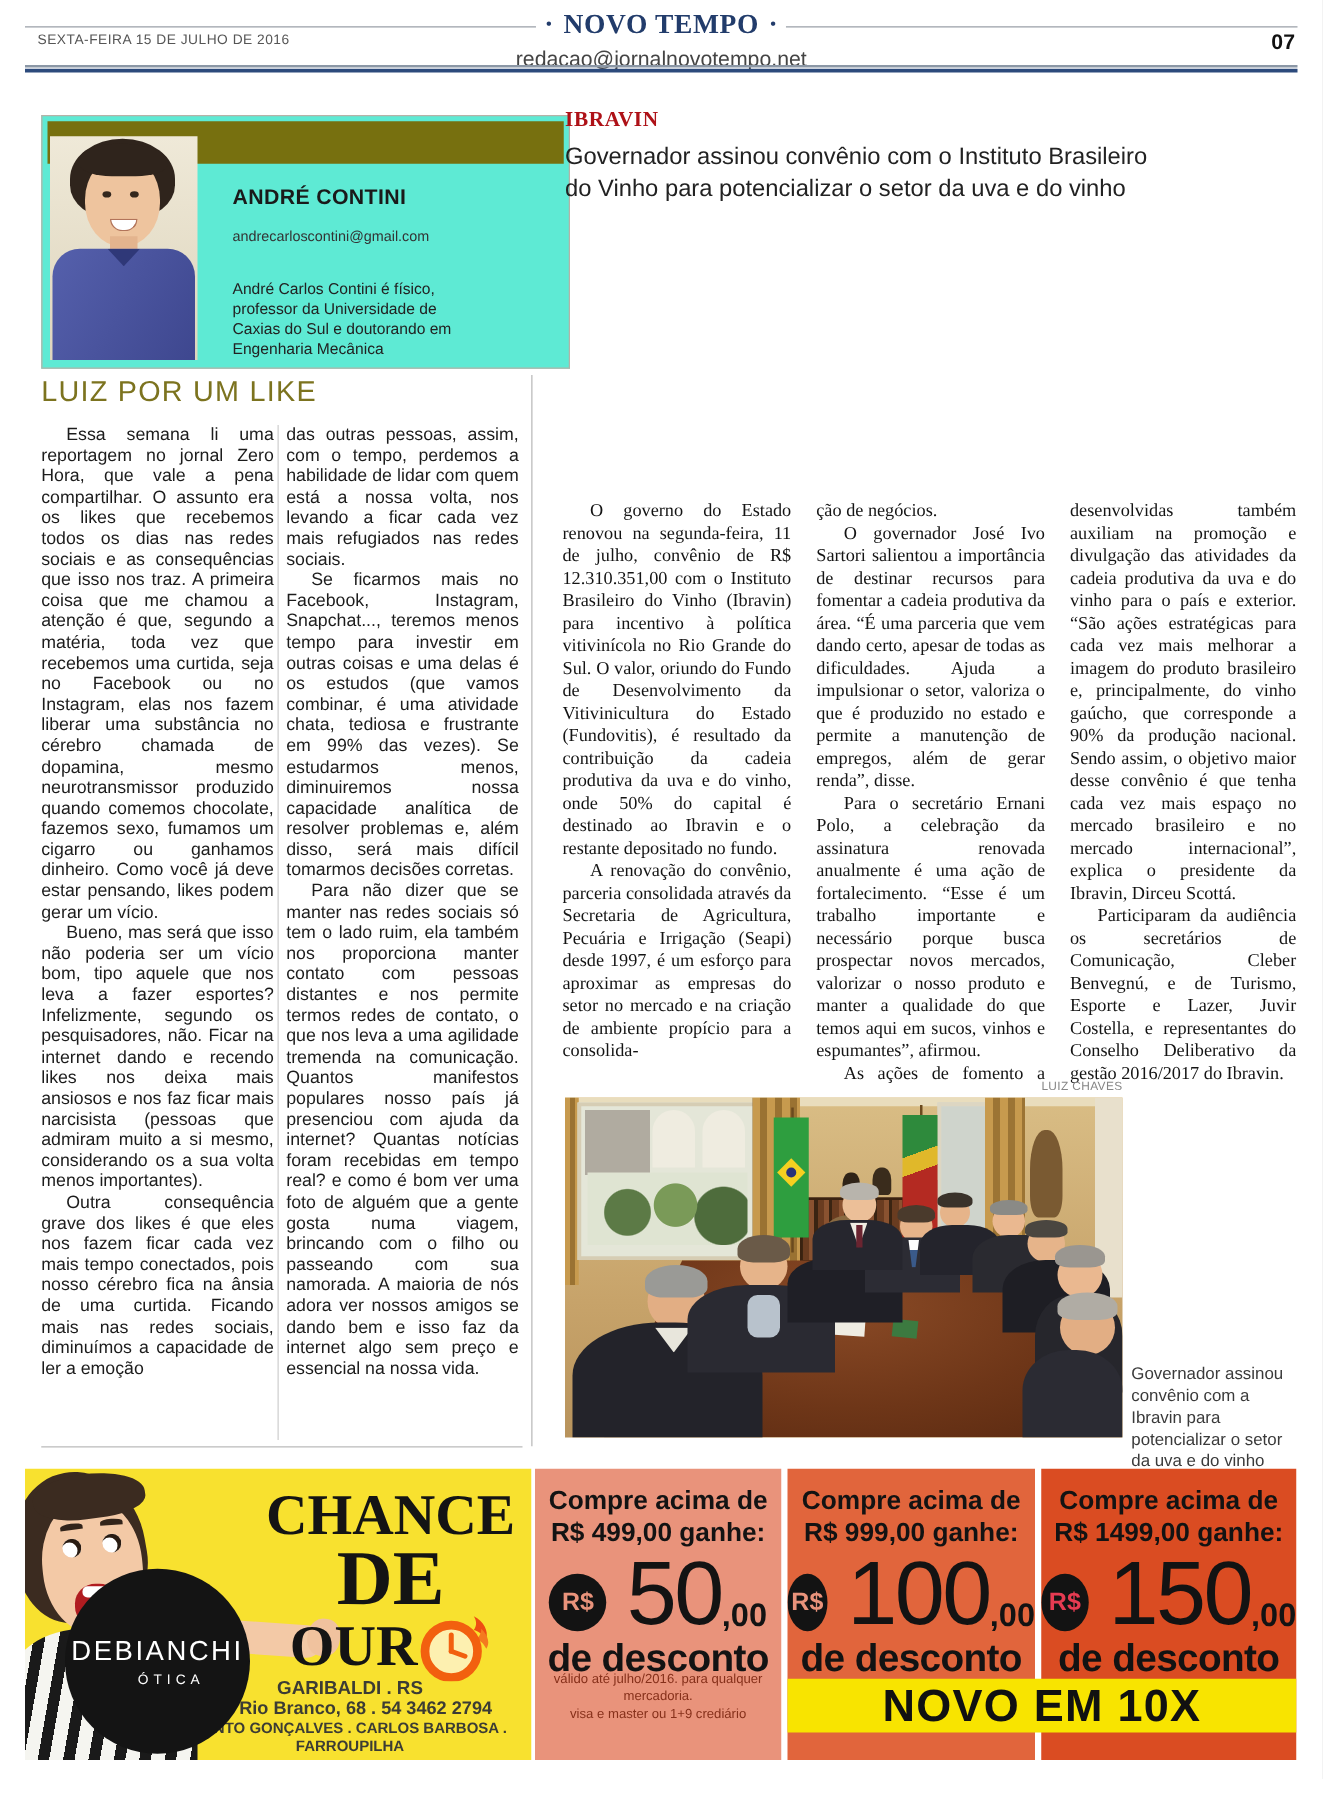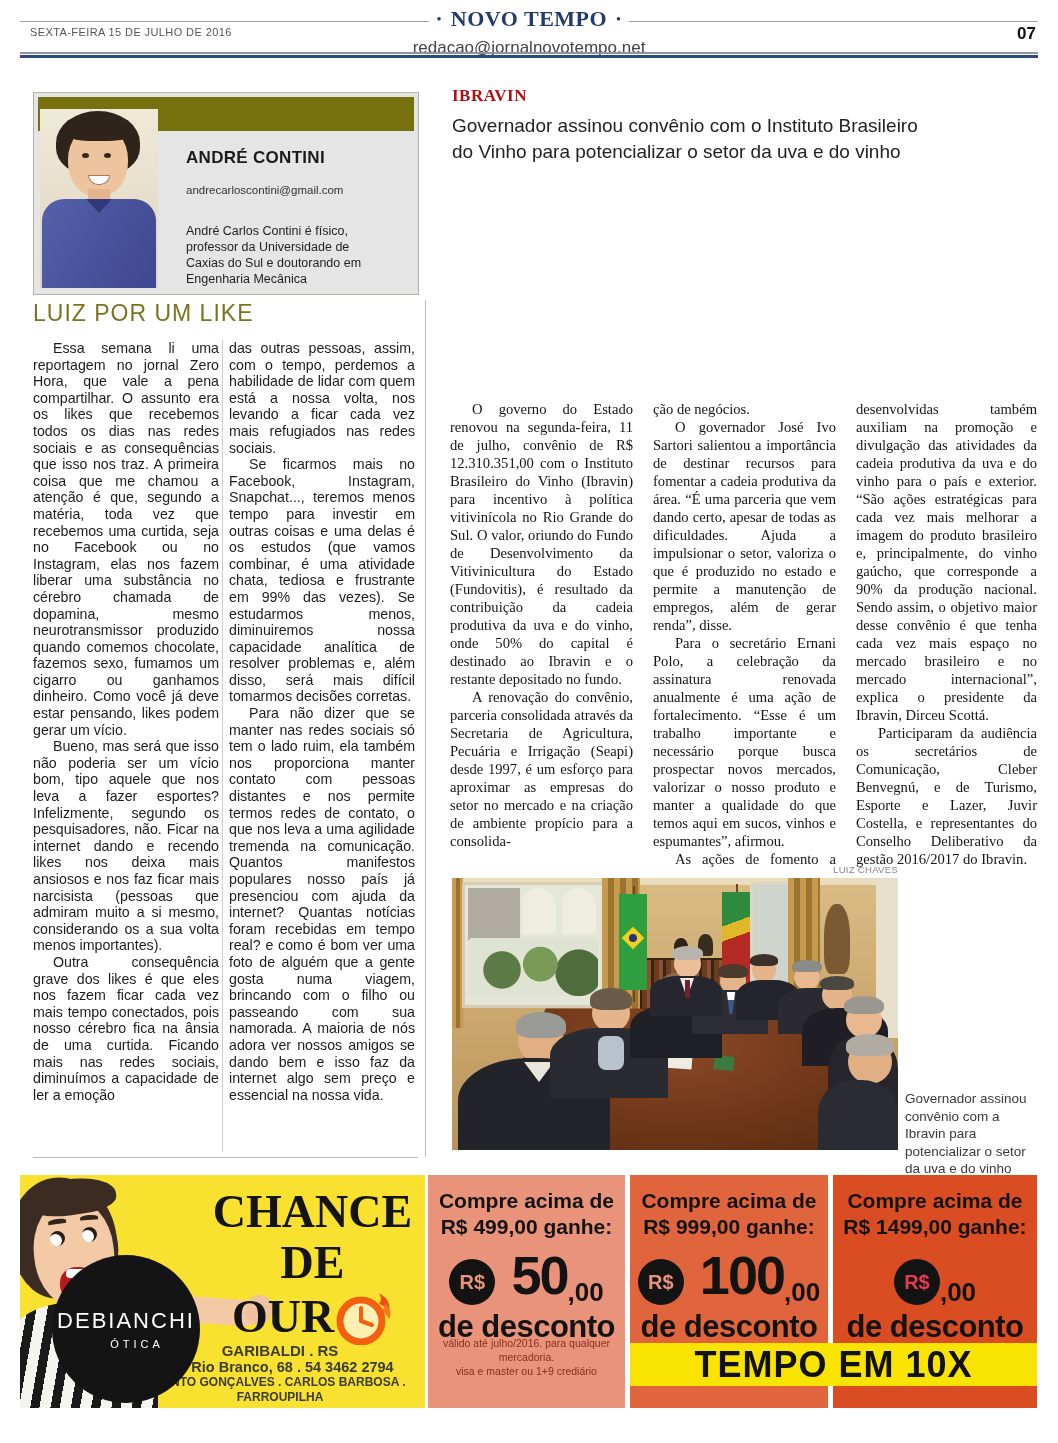--- a/index.html
+++ b/index.html
@@ -13,21 +13,21 @@
             font-family:"Liberation Serif",serif;font-weight:700;font-size:22px;color:#223c6b;
             letter-spacing:.5px;white-space:nowrap;display:flex;align-items:center;gap:9px;}
   .mast-dot{font-size:13px;color:#223c6b;}
   #hdr-date{left:30px;top:26px;font-size:11px;color:#555;letter-spacing:.4px;}
   #hdr-email{left:50%;top:38px;transform:translateX(-50%);font-size:17px;color:#444;}
   #hdr-page{right:22px;top:24px;font-size:17px;font-weight:700;color:#111;}
   #hdr-rule2a{left:20px;right:20px;top:52px;border-top:2px solid #8b97a6;}
   #hdr-rule2b{left:20px;right:20px;top:55px;border-top:3px solid #2c4a7c;}
 
   
-  #authorbox{left:33px;top:92px;width:384px;height:201px;background:#e5e5e5;border:1px solid #b5b2a8;}
+  #authorbox{left:33px;top:92px;width:384px;height:201px;background:#5eead4;border:1px solid #b5b2a8;padding-left:37px;}
   #olivebar{left:4px;top:4px;right:4px;height:34px;background:#77700f;}
   #aphoto{left:6px;top:16px;width:118px;height:179px;background:linear-gradient(#efe9d8,#ded5bd);overflow:hidden;}
   #aname{left:152px;top:55px;font-size:17px;font-weight:700;color:#1a1a1a;letter-spacing:.3px;}
   #aemail{left:152px;top:91px;font-size:11.5px;color:#333;}
   #abio{left:152px;top:130px;width:200px;font-size:12.5px;line-height:16px;color:#222;}
 
   
   #op-title{left:33px;top:300px;font-size:23px;color:#7c731f;letter-spacing:1px;font-weight:400;}
   .opcol{top:340px;width:186px;height:815px;overflow:hidden;font-size:14.2px;line-height:16.6px;
          color:#1c1c1c;text-align:justify;}
@@ -60,35 +60,35 @@
   #ad{left:20px;top:1175px;width:1017px;height:233px;}
   .panel{position:absolute;top:0;height:233px;overflow:hidden;}
   #p1{left:0;width:405px;background:#f8e12f;}
   #p2{left:408px;width:197px;background:#e9937b;}
   #p3{left:610px;width:198px;background:#e1653c;}
   #p4{left:813px;width:204px;background:#da4c22;}
   .offer-cond{margin-top:13px;text-align:center;font-weight:700;font-size:21px;line-height:26px;color:#131313;}
   .price{position:absolute;left:0;right:0;top:66px;display:flex;align-items:flex-start;justify-content:center;}
   .rs-circ{width:46px;height:46px;border-radius:50%;background:#131313;display:flex;align-items:center;
            justify-content:center;font-weight:700;font-size:20px;margin-top:18px;}
-  .big-num{font-weight:700;font-size:54px;line-height:68px;color:#131313;letter-spacing:-2px;margin-left:16px;}
+  .big-num{font-weight:400;font-size:72px;line-height:68px;color:#131313;letter-spacing:-2px;margin-left:16px;}
   .cents{font-weight:700;font-size:26px;color:#131313;margin-top:36px;}
   .desconto{position:absolute;left:0;right:0;top:134px;text-align:center;font-weight:700;font-size:31px;color:#131313;letter-spacing:-.5px;}
   .validity{position:absolute;left:0;right:0;bottom:30px;text-align:center;font-size:10.5px;line-height:14px;color:#86301a;}
   #strip10x{position:absolute;left:610px;width:407px;top:168px;height:43px;background:#f8e400;
             display:flex;align-items:center;justify-content:center;font-weight:700;font-size:36px;color:#111;letter-spacing:1px;}
   
   #circle-db{position:absolute;left:32px;top:80px;width:148px;height:148px;border-radius:50%;background:#141414;
              display:flex;flex-direction:column;align-items:center;justify-content:center;z-index:4;}
   #db-name{color:#fff;font-size:22px;letter-spacing:2px;font-weight:400;}
   #db-sub{color:#fff;font-size:11px;letter-spacing:4px;margin-top:4px;margin-left:22px;}
   #campaign{position:absolute;left:180px;top:12px;width:225px;text-align:center;
             font-family:"Liberation Serif",serif;font-weight:700;color:#141414;z-index:3;}
   .camp-l1{font-size:46px;line-height:50px;}
-  .camp-l2{font-size:46px;line-height:52px;}
+  .camp-l2{font-size:62px;line-height:52px;}
   .camp-l3{font-size:46px;line-height:56px;display:flex;align-items:center;justify-content:center;}
   #addr{position:absolute;left:115px;bottom:3px;width:290px;text-align:center;color:#3c3c34;z-index:3;}
   #addr-city{font-weight:700;font-size:15px;line-height:17px;}
   #addr-street{font-weight:700;font-size:14.5px;line-height:16px;}
   #addr-branches{font-weight:700;font-size:12px;line-height:15px;}
 </style>
 </head>
 <body>
 
 <div id="page">
@@ -317,21 +317,22 @@
 
     <div class="panel" id="p4">
       <div class="offer-cond">
         <div>Compre acima de</div>
         <div>R$ 1499,00 ganhe:</div>
       </div>
       <div class="price">
         <div class="rs-circ">
             <span style="color:#e73b52;">R$</span>
           </div>
+        <div class="big-num">150</div>
         <div class="cents">,00</div>
       </div>
       <div class="desconto">de desconto</div>
     </div>
 
-    <div id="strip10x">TEMPO EM 10X</div>
+    <div id="strip10x">NOVO EM 10X</div>
   </div>
 
 </div>
 
 </body></html>

